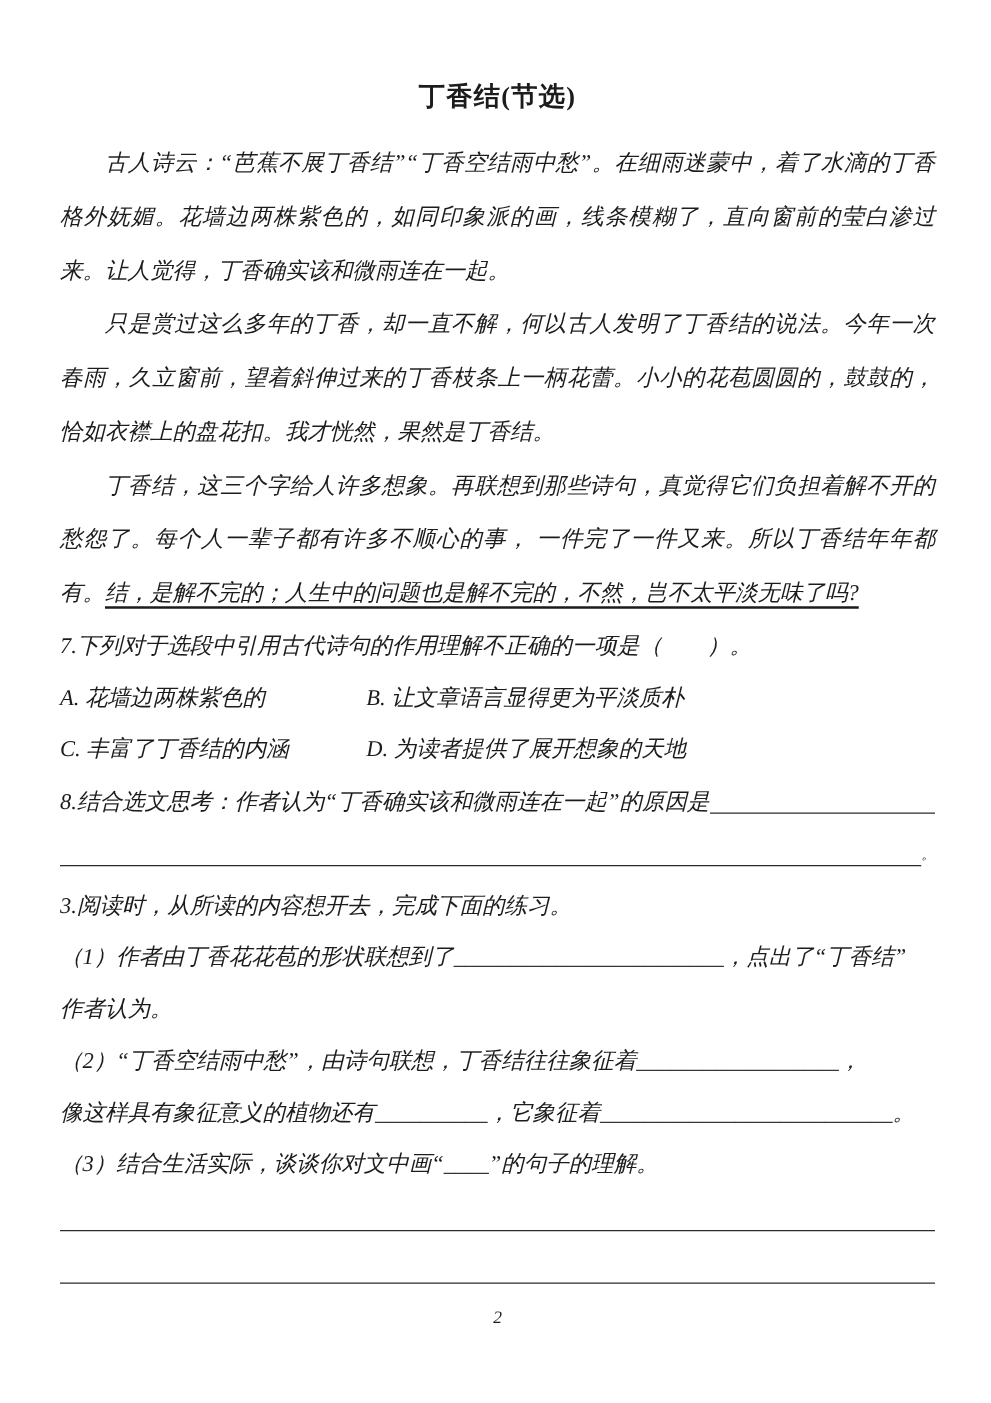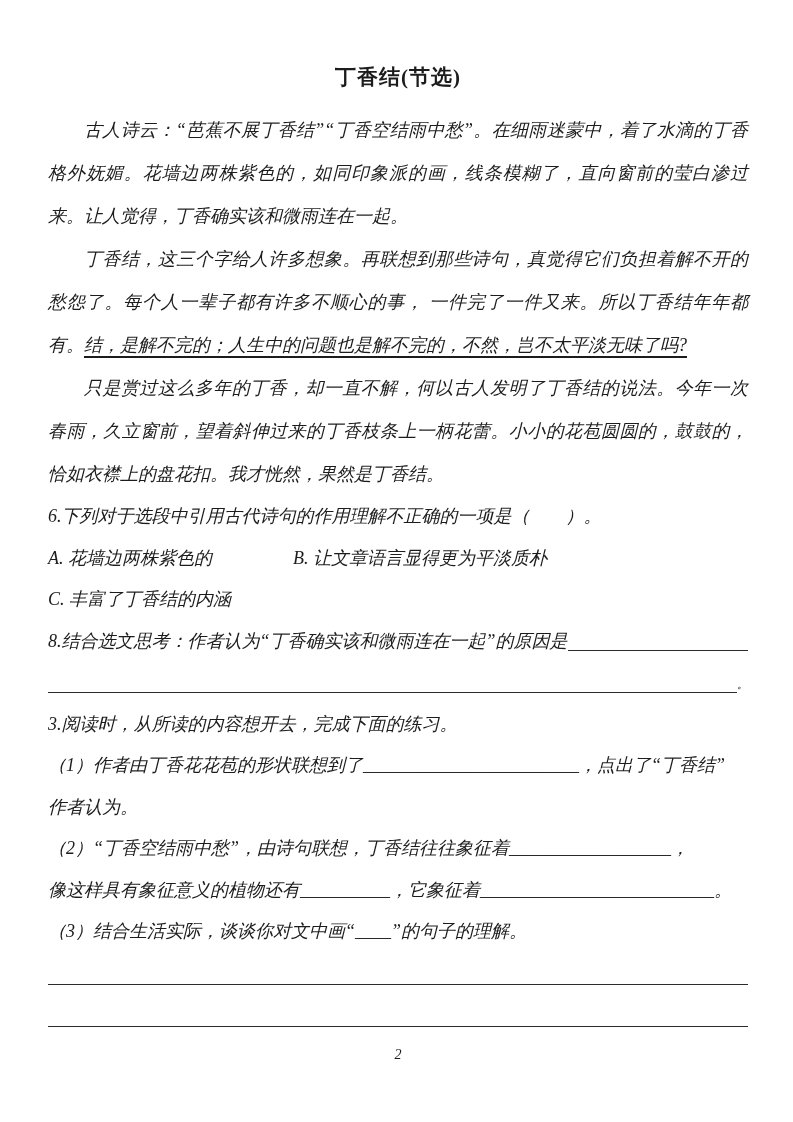--- a/index.html
+++ b/index.html
@@ -120,35 +120,36 @@
 <body>
 
 <div class="page">
 
   <div class="doc-title">丁香结(节选)</div>
 
   <div class="content">
 
     <p class="para">古人诗云：“芭蕉不展丁香结”“丁香空结雨中愁”。在细雨迷蒙中，着了水滴的丁香格外妩媚。花墙边两株紫色的，如同印象派的画，线条模糊了，直向窗前的莹白渗过来。让人觉得，丁香确实该和微雨连在一起。</p>
 
+    <p class="para">只是赏过这么多年的丁香，却一直不解，何以古人发明了丁香结的说法。今年一次春雨，久立窗前，望着斜伸过来的丁香枝条上一柄花蕾。小小的花苞圆圆的，鼓鼓的，恰如衣襟上的盘花扣。我才恍然，果然是丁香结。</p>
+
     <p class="para"><span>丁香结，这三个字给人许多想象。再联想到那些诗句，真觉得它们负担着解不开的愁怨了。每个人一辈子都有许多不顺心的事， 一件完了一件又来。所以丁香结年年都有。</span><span class="underlined-sentence">结，是解不完的；人生中的问题也是解不完的，不然，岂不太平淡无味了吗?</span></p>
-
-    <p class="para">只是赏过这么多年的丁香，却一直不解，何以古人发明了丁香结的说法。今年一次春雨，久立窗前，望着斜伸过来的丁香枝条上一柄花蕾。小小的花苞圆圆的，鼓鼓的，恰如衣襟上的盘花扣。我才恍然，果然是丁香结。</p>
 
     <div class="qsection">
 
-      <p class="qline">6.下列对于选段中引用古代诗句的作用理解不正确的一项是（　　）。</p>
+      <p class="qline">7.下列对于选段中引用古代诗句的作用理解不正确的一项是（　　）。</p>
 
       <div class="opt-row">
         <span class="opt-first">A. 花墙边两株紫色的</span>
         <span>B. 让文章语言显得更为平淡质朴</span>
       </div>
 
       <div class="opt-row">
         <span class="opt-first">C. 丰富了丁香结的内涵</span>
+        <span>D. 为读者提供了展开想象的天地</span>
       </div>
 
       <div class="fill-row">
         <span class="fill-text">8.结合选文思考：作者认为“丁香确实该和微雨连在一起”的原因是</span>
         <span class="fill-blank"></span>
       </div>
 
       <div class="rule-row">
         <span class="rule"></span>
         <span class="rule-punct">。</span>

